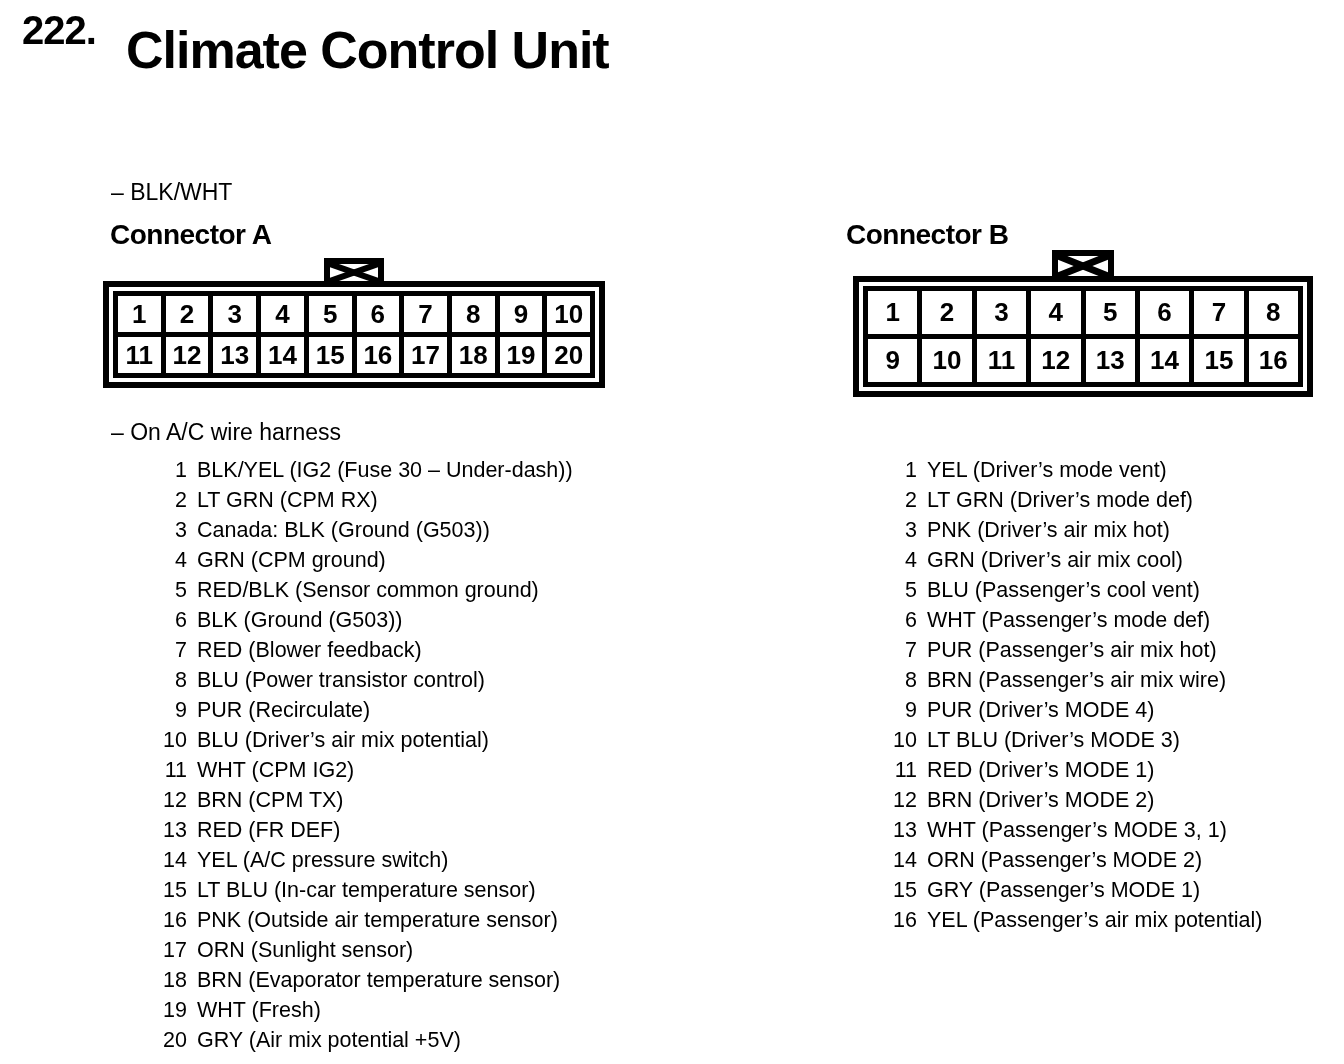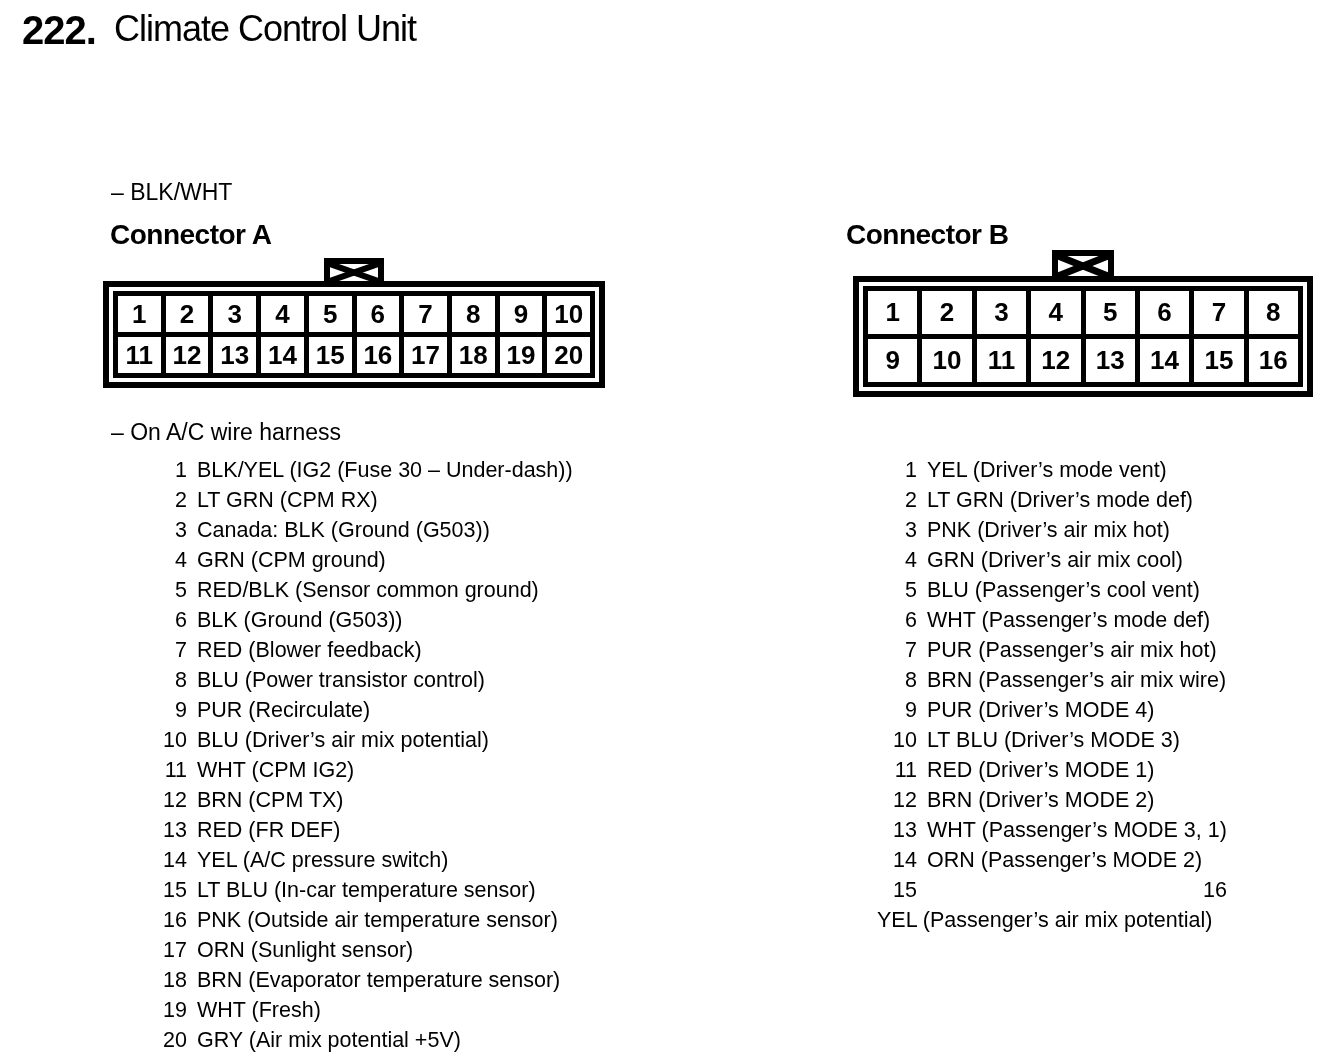--- a/index.html
+++ b/index.html
@@ -10,22 +10,22 @@
     font-family: "Liberation Sans", sans-serif;
     position: relative; overflow: hidden;
   }
 
   
   .section-num {
     position: absolute; left: 22px; top: 8px;
     font-size: 40px; font-weight: bold; letter-spacing: -1px;
   }
   .page-title {
-    position: absolute; left: 114px; top: 8px; margin: 0;
-    font-size: 36px; font-weight: normal; letter-spacing: -1px;
+    position: absolute; left: 114px; top: 8px; margin: 12px;
+    font-size: 52px; font-weight: bold; letter-spacing: -1px;
   }
 
   
   .notes {
     position: absolute; left: 111px; top: 57px;
     font-size: 23px; line-height: 30px; white-space: pre;
   }
 
   
   .conn-heading {
@@ -297,18 +297,19 @@
       <div class="pin-num">12</div>
       <div class="pin-desc">BRN (Driver’s MODE 2)</div>
 
       <div class="pin-num">13</div>
       <div class="pin-desc">WHT (Passenger’s MODE 3, 1)</div>
 
       <div class="pin-num">14</div>
       <div class="pin-desc">ORN (Passenger’s MODE 2)</div>
 
       <div class="pin-num">15</div>
+      <div class="pin-desc">GRY (Passenger’s MODE 1)</div>
 
       <div class="pin-num">16</div>
       <div class="pin-desc">YEL (Passenger’s air mix potential)</div>
     </div>
 
 </div>
 
 </body></html>

